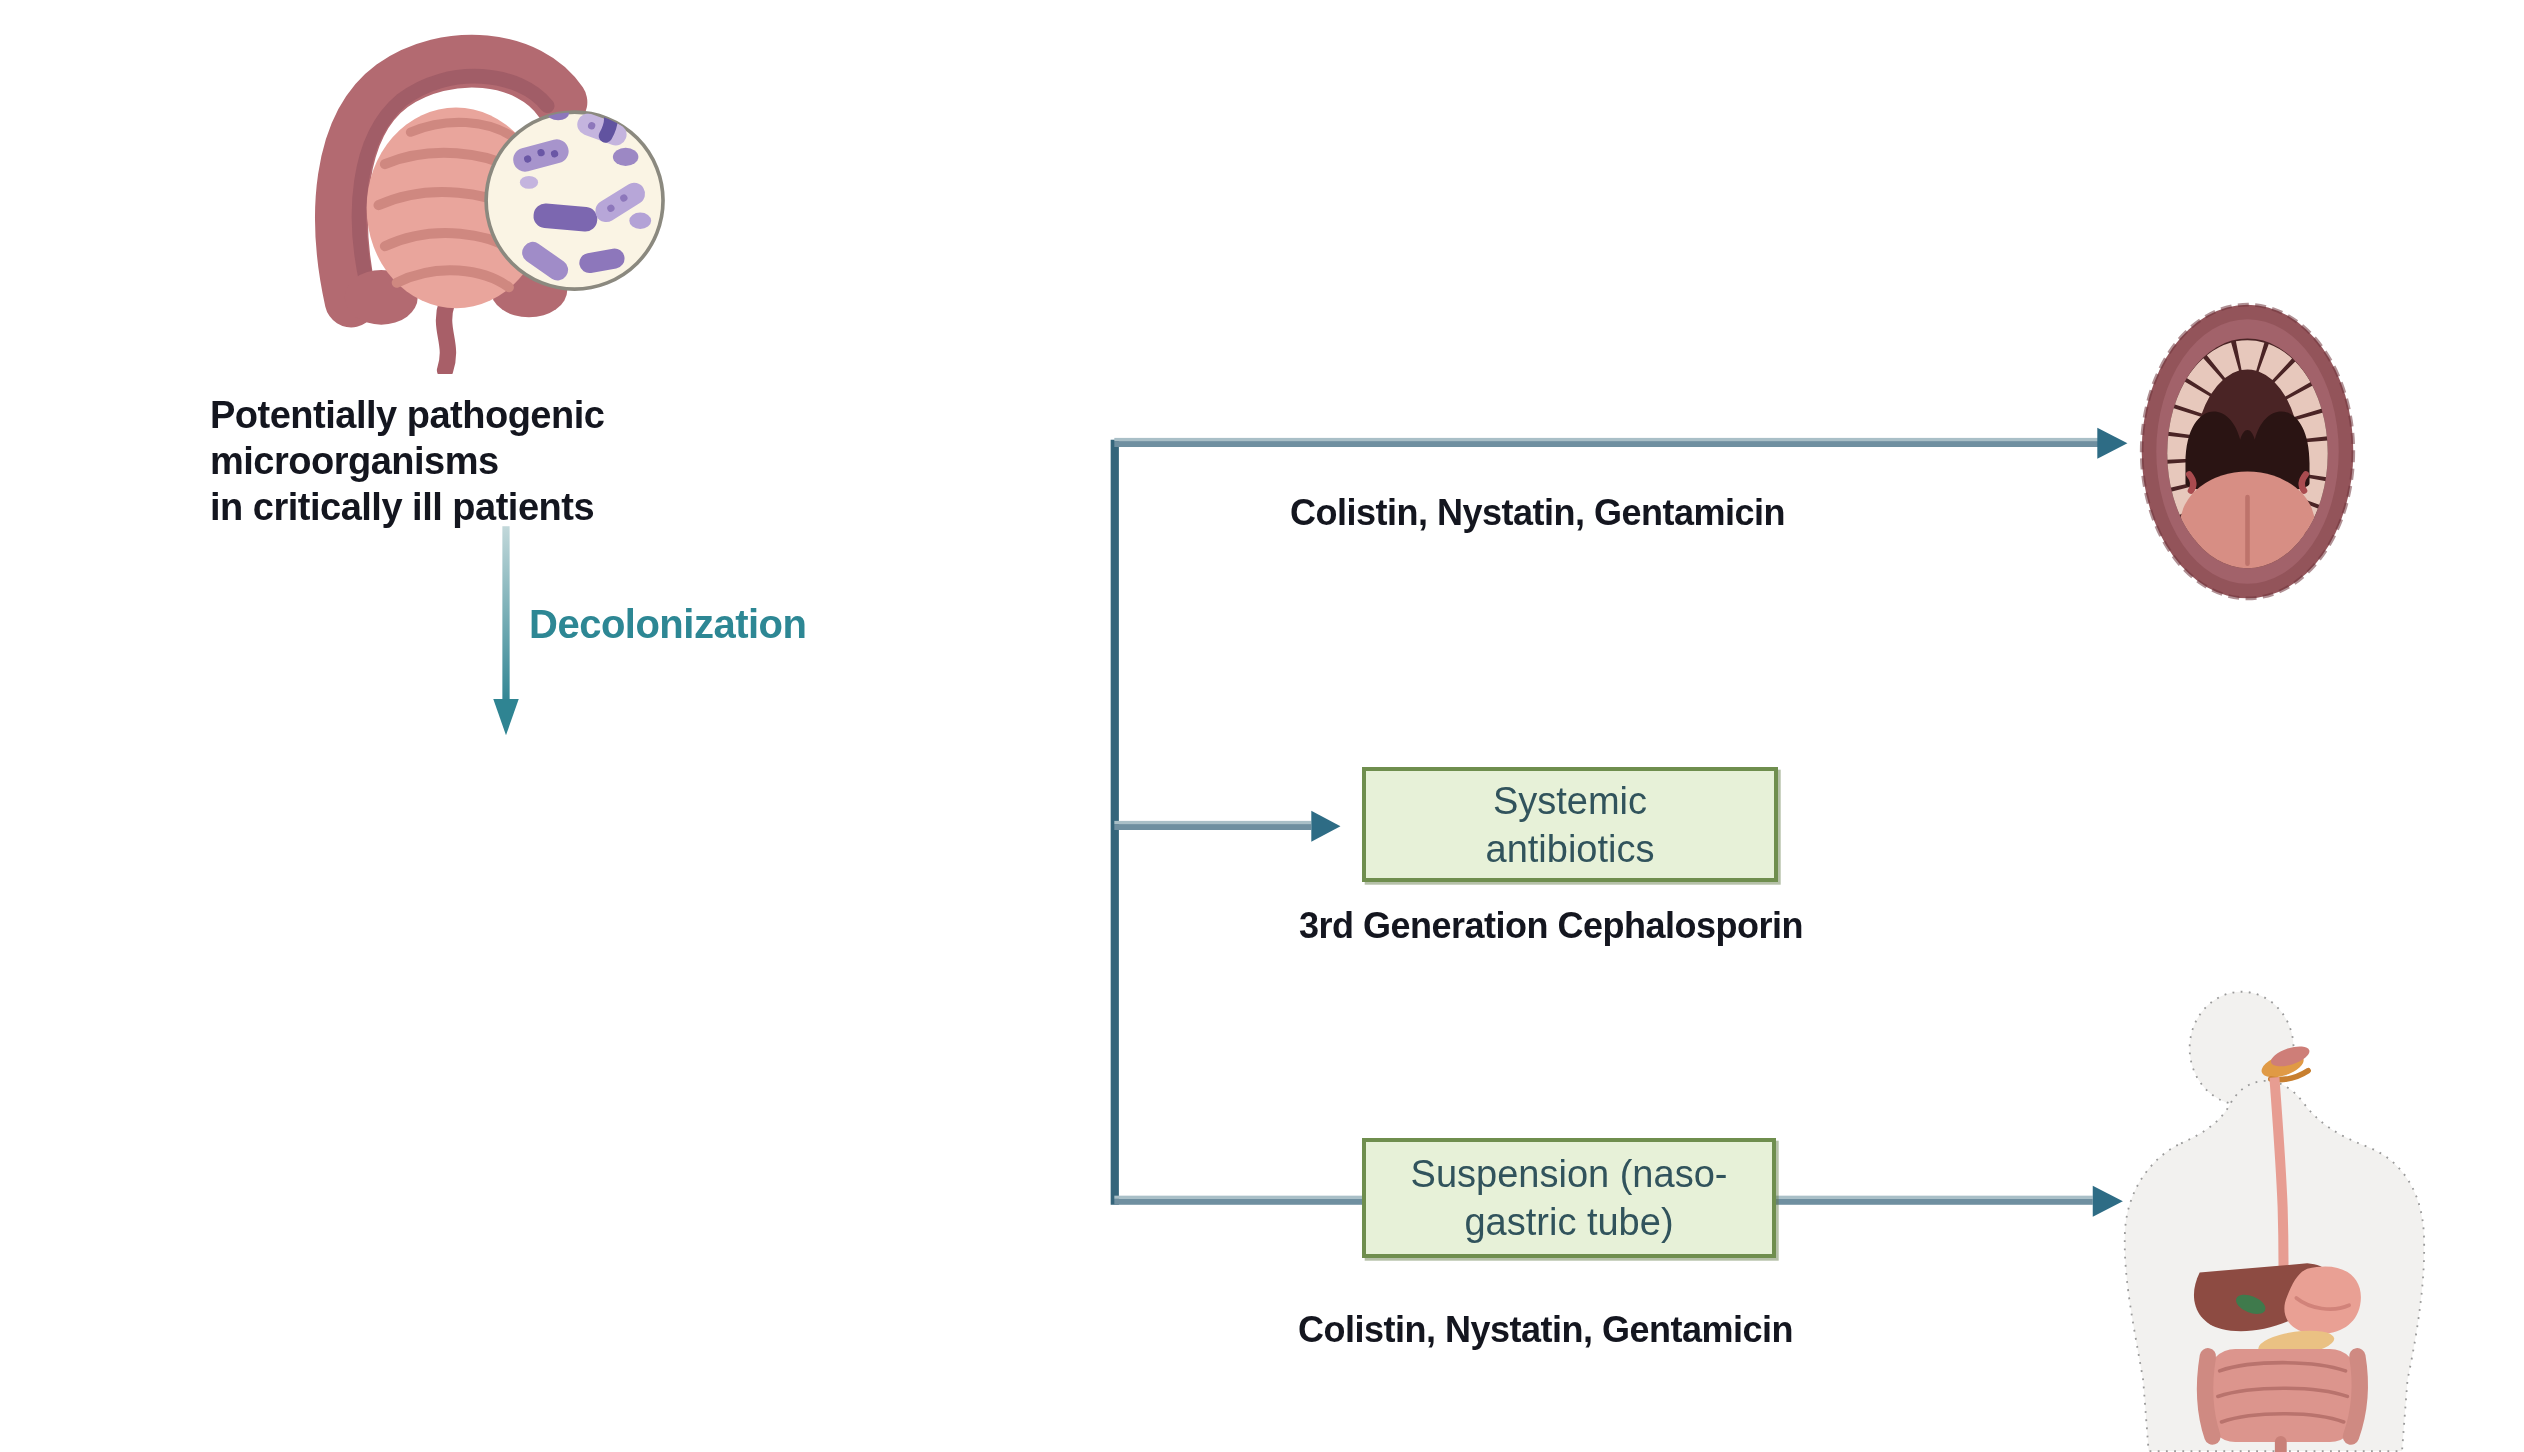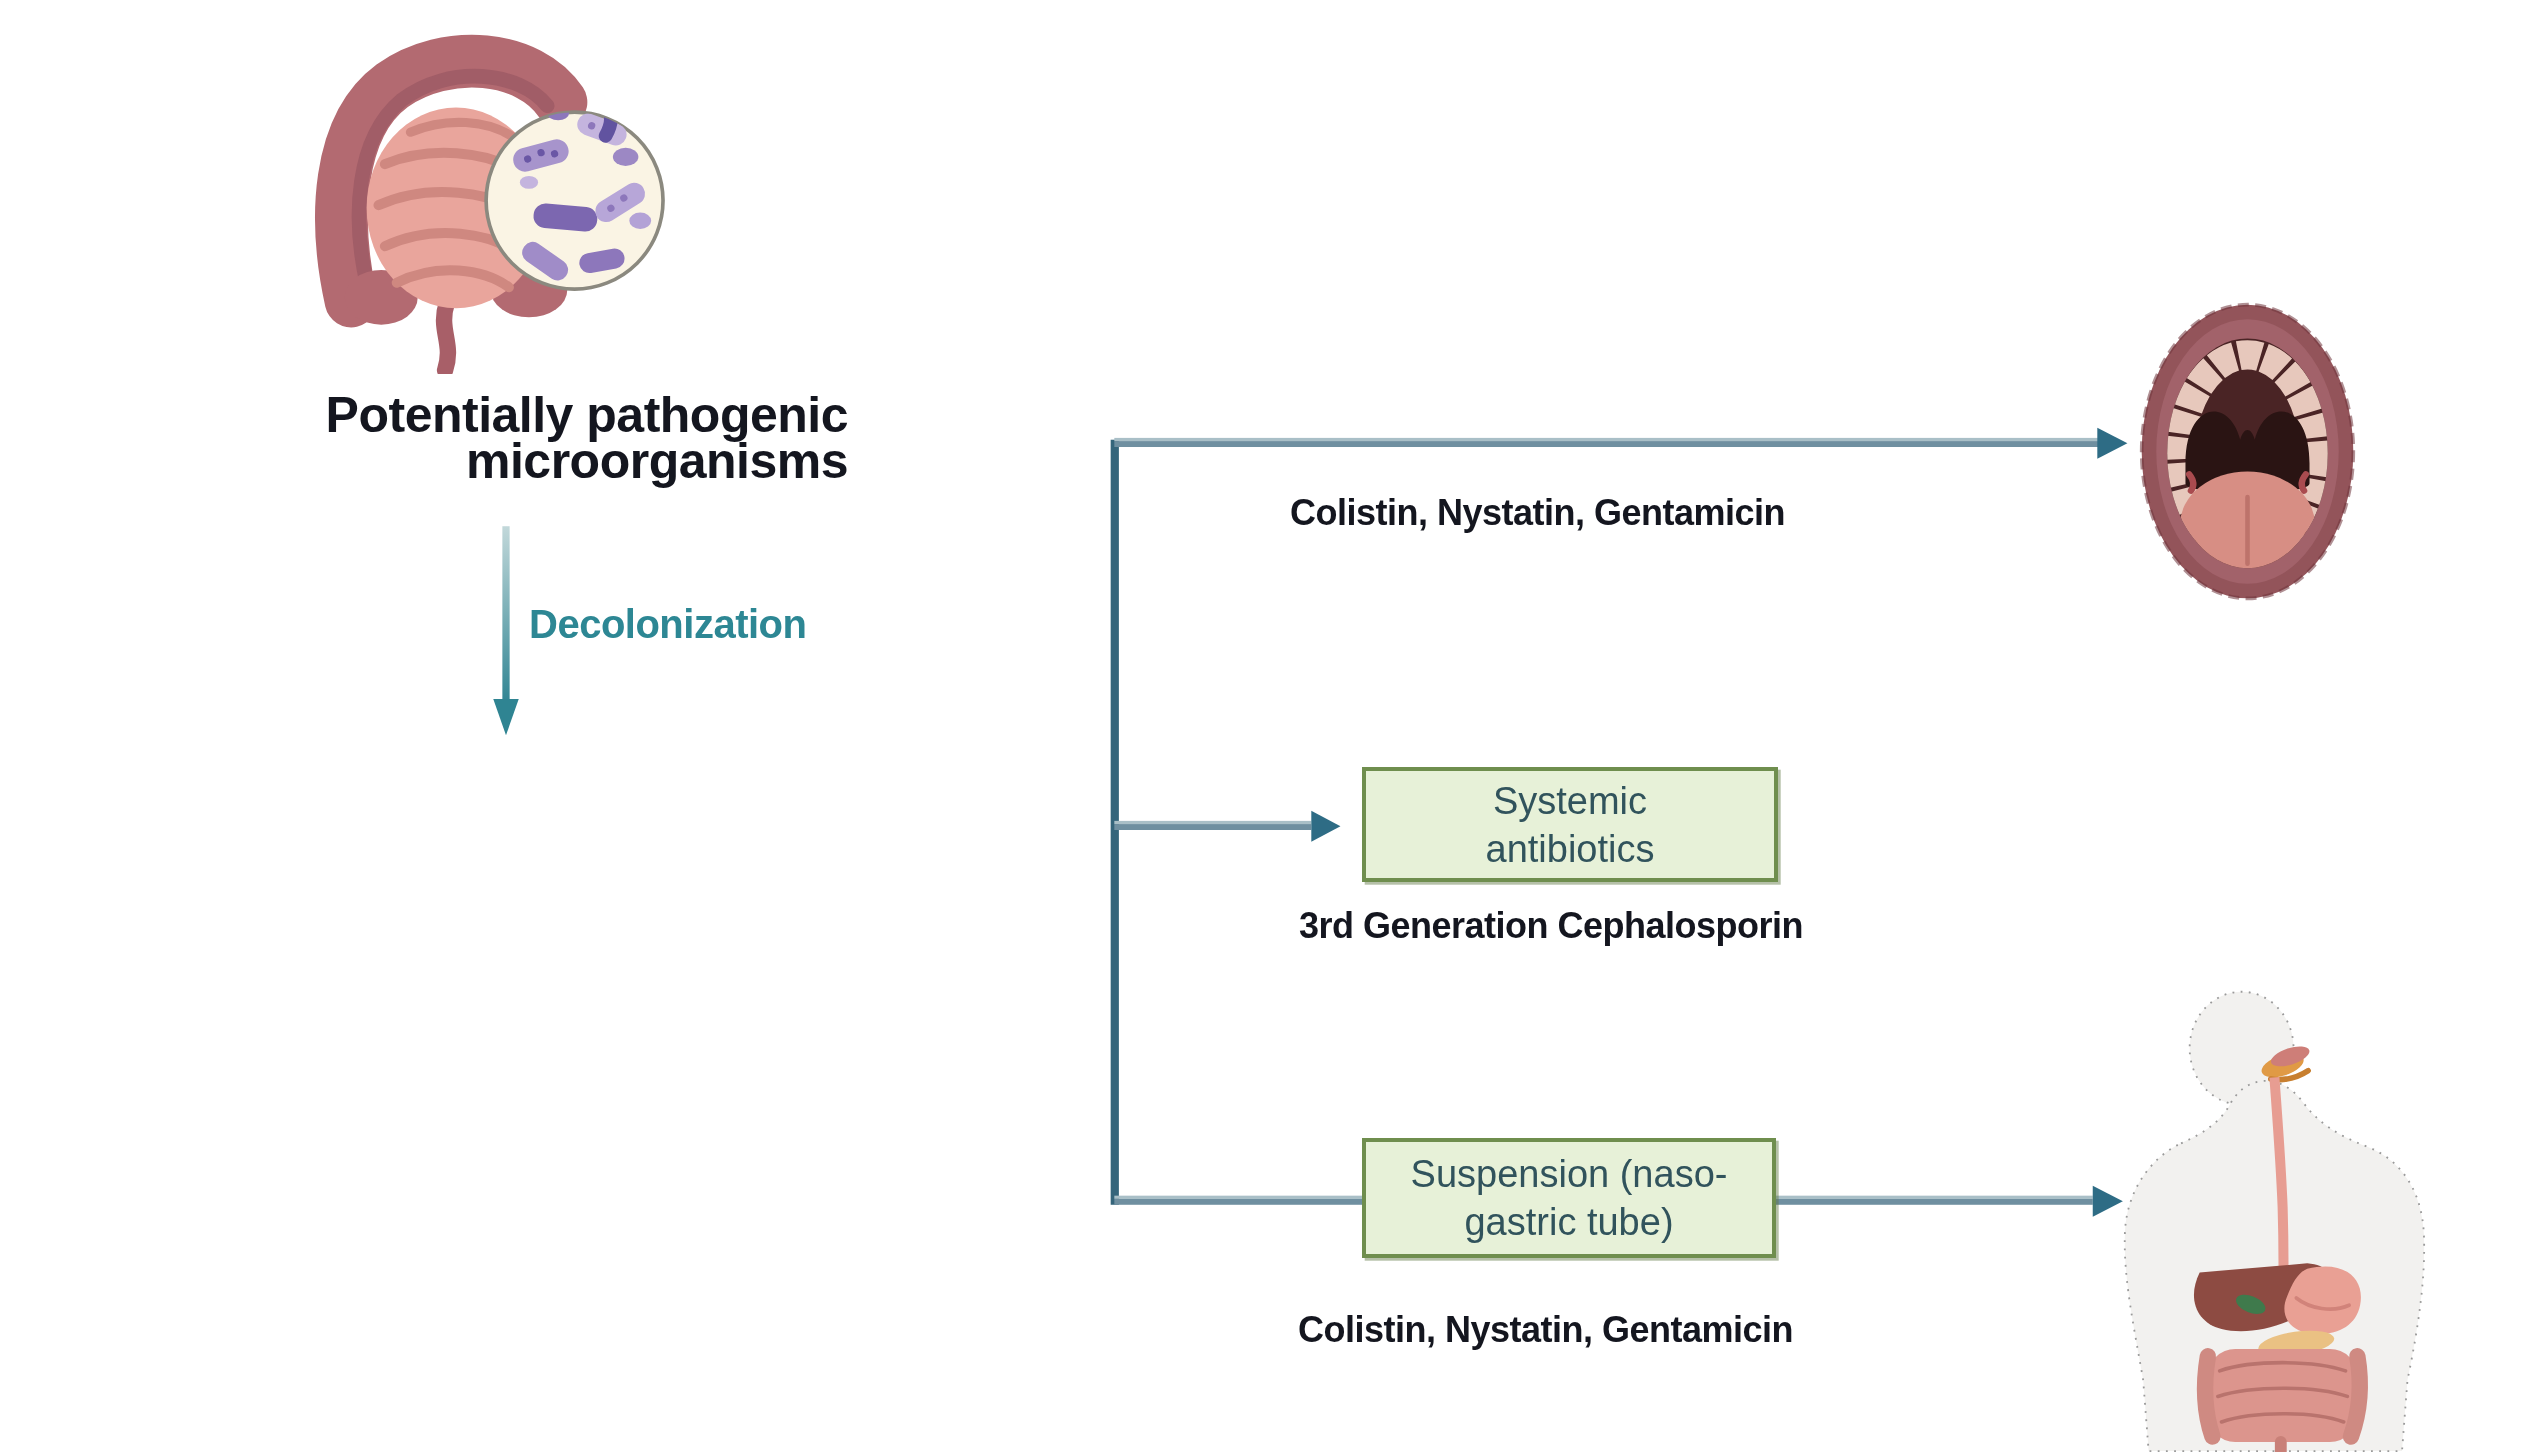--- a/index.html
+++ b/index.html
@@ -6,21 +6,21 @@
   .canvas{
     position:relative;width:2525px;height:1453px;background:#ffffff;overflow:hidden;
     font-family:"Liberation Sans", sans-serif;
   }
   .illus{position:absolute;}
   svg{display:block;}
   
   #intestine-illus{left:301px;top:9px;width:383px;height:365px;}
   #caption{
     position:absolute;left:210px;top:392px;width:638px;
-    text-align:right;font-size:50px;line-height:46px;font-weight:700;
+    text-align:left;font-size:38px;line-height:46px;font-weight:700;
     color:#14161f;letter-spacing:-0.5px;
   }
   #decol-arrow{left:486px;top:524px;width:40px;height:219px;}
   #decol-label{
     position:absolute;left:529px;top:602px;
     font-size:40px;font-weight:600;color:#2d8794;letter-spacing:-0.5px;white-space:nowrap;
   }
   #sdd-box{
     position:absolute;left:16.4px;top:764px;width:1016px;height:123px;
     box-sizing:border-box;background:#e4efd4;border:6.4px solid #3d8494;
@@ -111,20 +111,21 @@
         </g>
       <ellipse cx="356" cy="162" rx="14" ry="10" fill="#9c88c4"></ellipse>
       <ellipse cx="372" cy="232" rx="12" ry="9" fill="#b3a2d6"></ellipse>
       <ellipse cx="282" cy="114" rx="12" ry="8" fill="#8d77bb"></ellipse>
       <ellipse cx="250" cy="190" rx="10" ry="7" fill="#c4b4de"></ellipse>
     </g>
   </svg>
 
   <div id="caption">
     <div>Potentially pathogenic microorganisms</div>
+    <div>in critically ill patients</div>
   </div>
 
   <svg id="decol-arrow" class="illus" viewBox="0 0 44 240">
     <defs>
       <linearGradient id="decolGrad" x1="0" y1="0" x2="0" y2="1">
         <stop offset="0" stop-color="#c2d8da"></stop>
           <stop offset="1" stop-color="#2f8492"></stop>
       </linearGradient>
     </defs>
     <rect x="18" y="2" width="8" height="196" fill="url(#decolGrad)"></rect>

